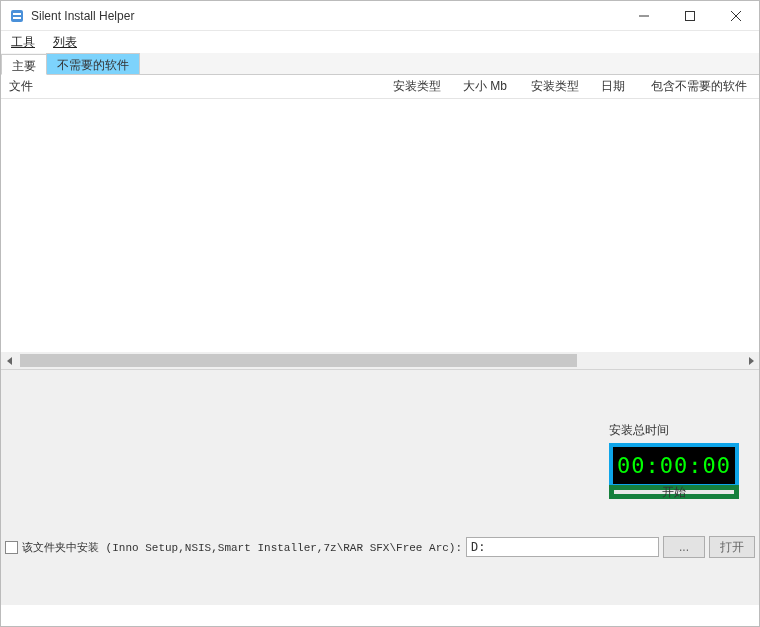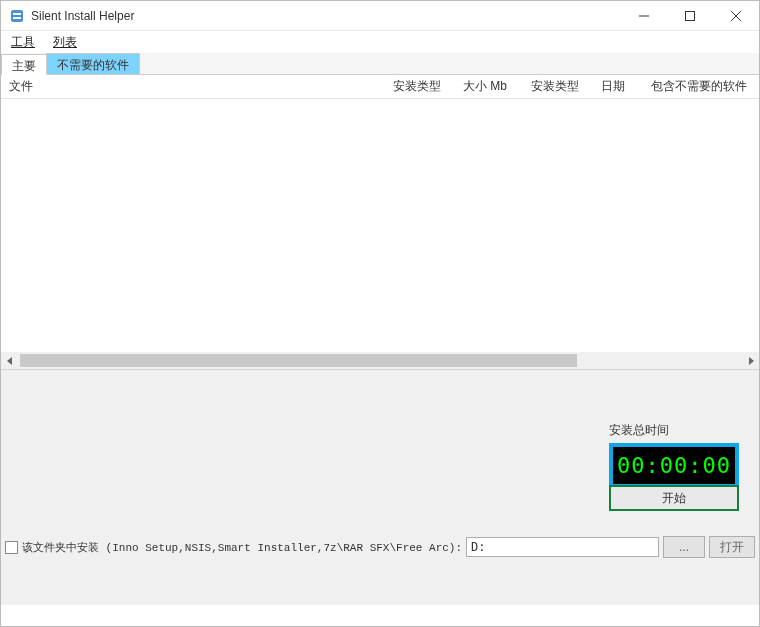--- a/index.html
+++ b/index.html
@@ -121,23 +121,23 @@
       font-family: "Consolas", monospace;
       font-size: 22px;
       padding: 6px 4px;
       letter-spacing: 1px;
       text-align: center;
       border: 4px solid #0ea5e9;
     }
     .start-btn {
       position: absolute;
       right: 20px; top: 115px;
-      width: 130px; height: 26px;
+      width: 130px; height: 14px;
       background: #e9e9e9;
-      border: 2px solid #15803d;
+      border: 5px solid #15803d;
       display:flex; align-items:center; justify-content:center;
       color:#333;
     }
     .when-done {
       position: absolute;
       left: 260px; top: 128px;
       display: flex; align-items: center; gap: 18px;
     }
     .when-done-label { color: #333; }
     .select {

